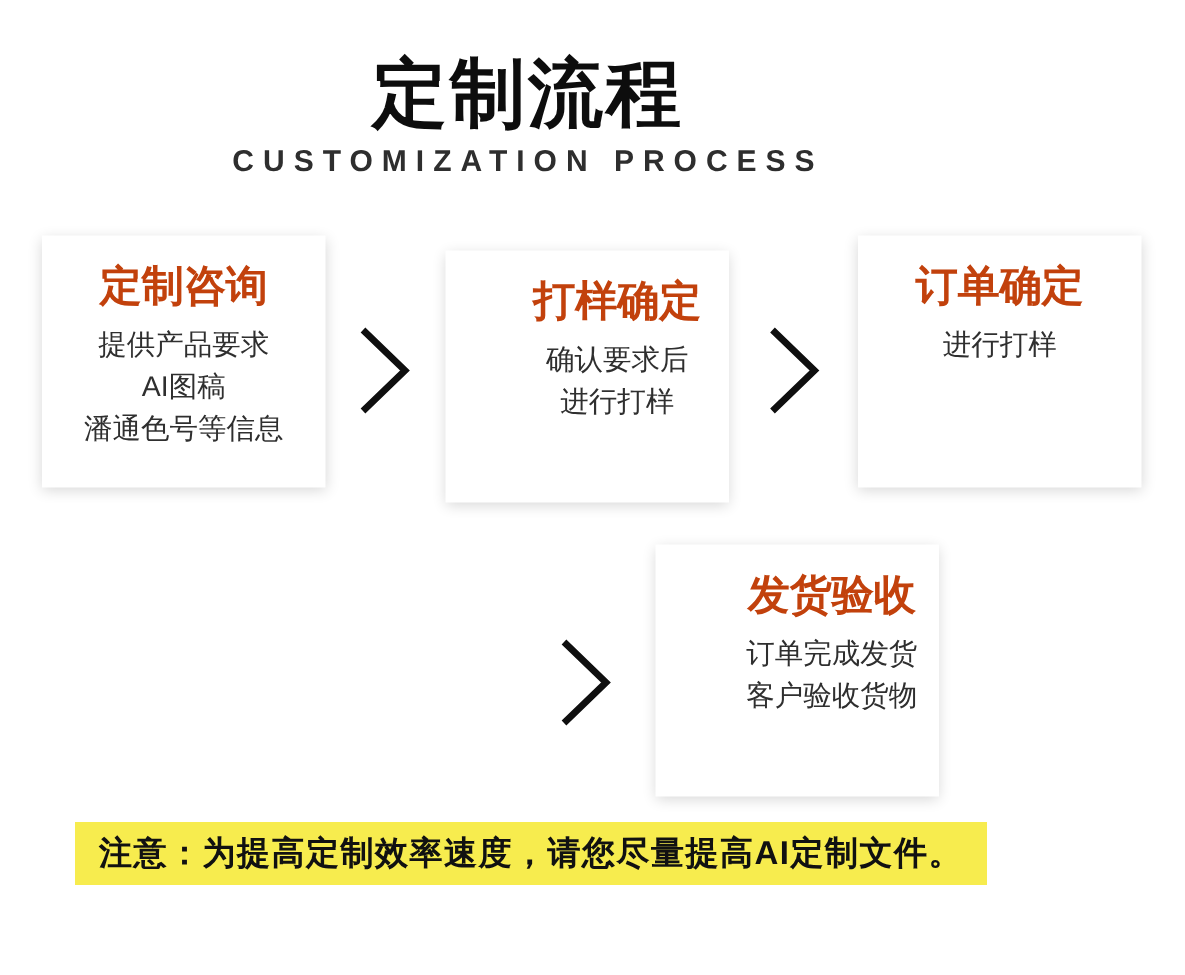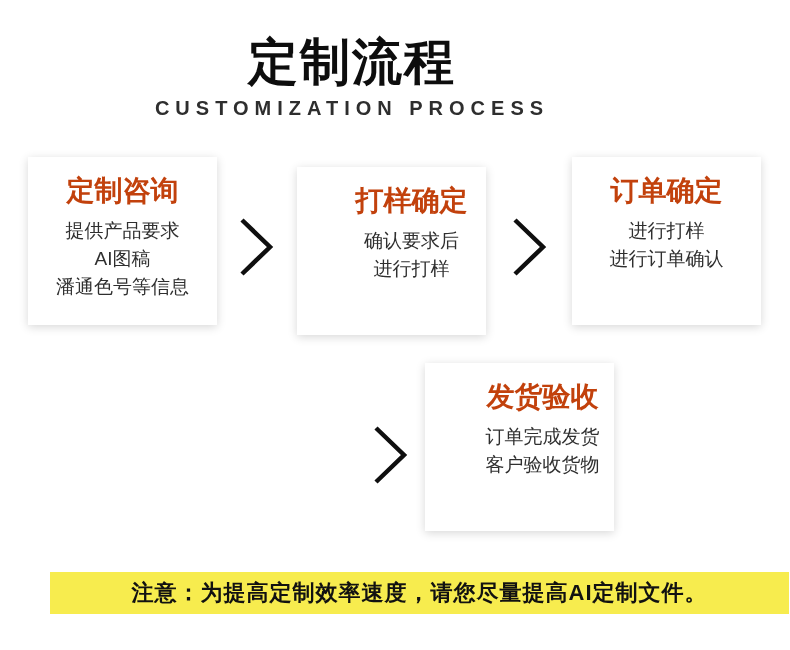--- a/index.html
+++ b/index.html
@@ -31,43 +31,43 @@
     background: #ffffff;
     box-shadow: 0 2px 9px rgba(0,0,0,0.16);
     text-align: center;
     box-sizing: border-box;
     padding-top: 16px;
   }
   .s1 { left: 28px;  top: 157px; }
   .s2 { left: 297px; top: 167px; padding-left: 40px; }
   .s3 { left: 572px; top: 157px; }
   .s4 { left: 171px; top: 363px; }
-  .s5 { left: 425px; top: 363px; padding-left: 46px; }
+  .s5 { left: 437px; top: 363px; padding-left: 46px; }
 
   .step-title {
     font-size: 28px; line-height: 36px; font-weight: 700;
     color: #c2410c; margin-bottom: 8px;
   }
   .step-line {
     font-size: 19px; line-height: 28px; font-weight: 400;
     color: #2f2f2f;
   }
 
   
   .arrow { position: absolute; width: 36px; height: 60px; }
   .a1 { left: 238px; top: 217px; }
   .a2 { left: 511px; top: 217px; }
   .a3 { left: 372px; top: 425px; }
   .arrow svg { display: block; width: 36px; height: 60px; }
 
   
   .notice {
     position: absolute;
-    left: 50px; top: 572px;
-    width: 739px; height: 42px;
+    left: 50px; top: 548px;
+    width: 608px; height: 42px;
     background: #f7ec4e;
     display: flex; align-items: center; justify-content: center;
   }
   .notice-text {
     font-size: 22px; font-weight: 700; color: #111111;
     letter-spacing: 1px; white-space: nowrap;
   }
 </style>
 </head>
 <body>
@@ -100,21 +100,20 @@
 
   <div class="arrow a2">
     <svg viewBox="0 0 36 60" aria-hidden="true">
       <polyline points="4,3 32,30 4,57" fill="none" stroke="#0f0f0f" stroke-width="4.5" stroke-linejoin="miter"></polyline>
     </svg>
   </div>
 
   <div class="step-box s3">
     <div class="step-title">订单确定</div>
     <div class="step-line">进行打样</div>
-    <div class="step-line">进行订单确认</div>
   </div>
 
 
   <div class="arrow a3">
     <svg viewBox="0 0 36 60" aria-hidden="true">
       <polyline points="4,3 32,30 4,57" fill="none" stroke="#0f0f0f" stroke-width="4.5" stroke-linejoin="miter"></polyline>
     </svg>
   </div>
 
   <div class="step-box s5">

